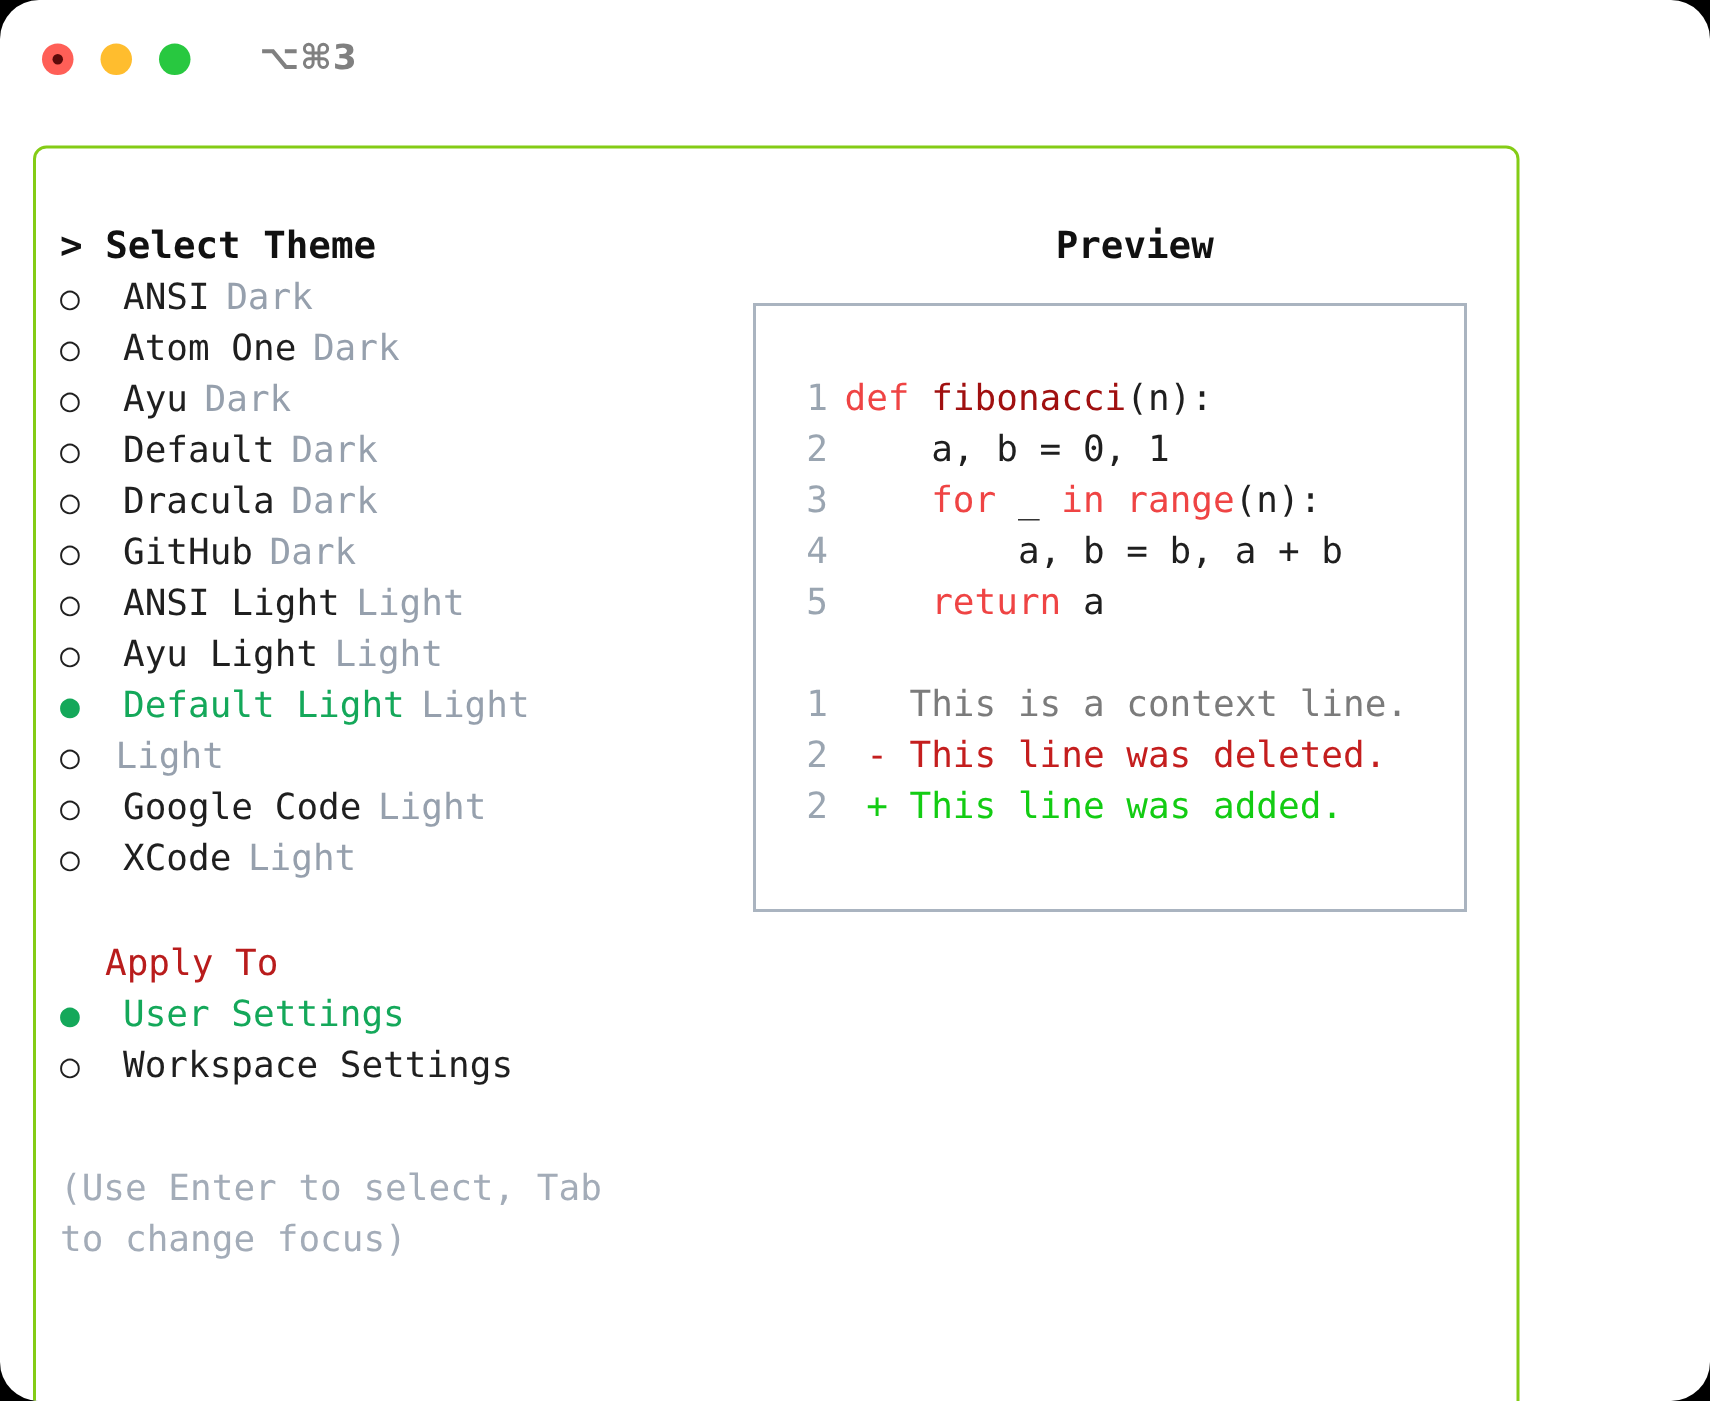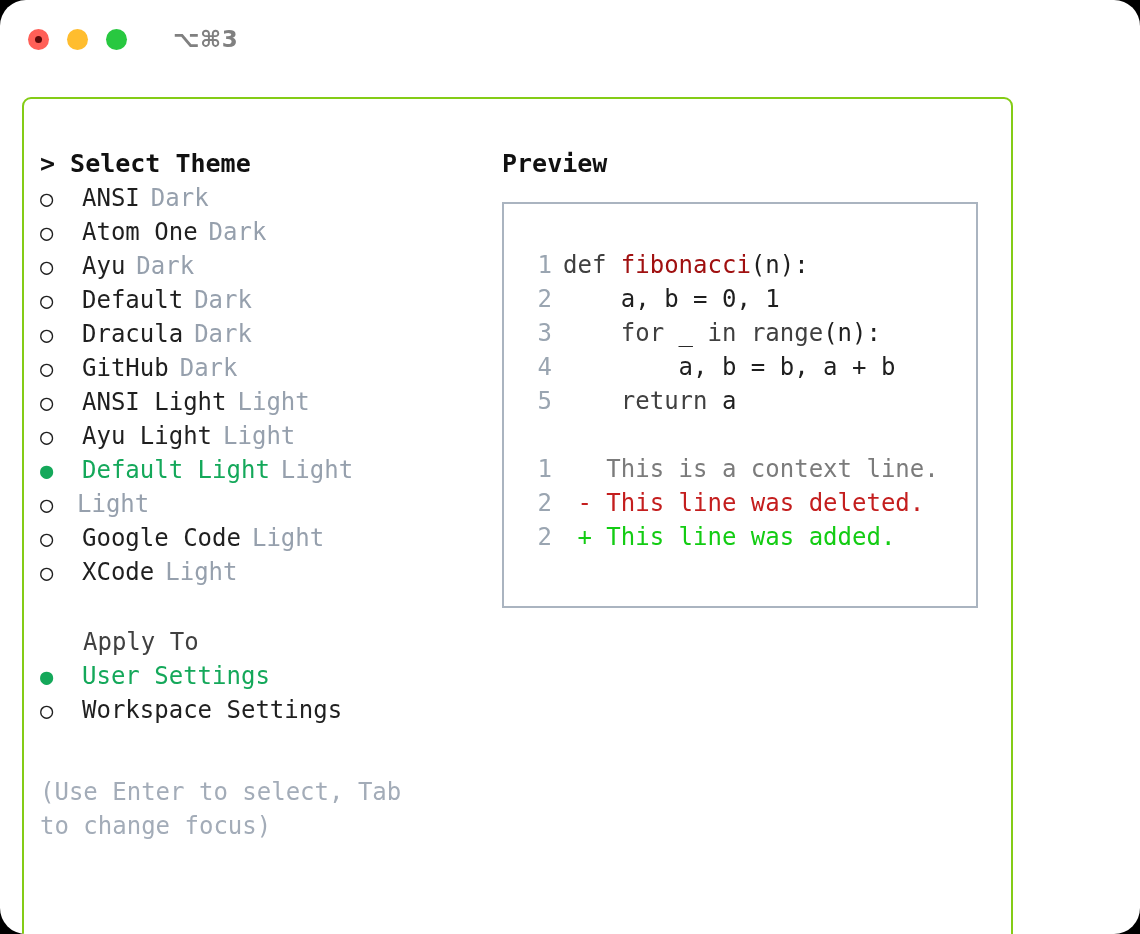--- a/index.html
+++ b/index.html
@@ -145,22 +145,22 @@
   .opt-tag {
     color: #96a0ad;
     margin-left: 11px;
   }
 
   .group-gap {
     height: 36px;
   }
 
   .plain-label {
-    margin-left: 43px;
-    color: #404040;
+    margin-left: 30px;
+    color: #b91c1c;
     font-size: 24px;
     line-height: 34px;
     height: 34px;
     white-space: pre;
   }
 
   .hint {
     margin-top: 48px;
     color: #a3acb8;
     font-size: 24px;
@@ -169,20 +169,21 @@
     white-space: normal;
   }
 
   
   .preview-title {
     font-size: 25px;
     font-weight: bold;
     color: #111111;
     line-height: 34px;
     white-space: pre;
+    text-align: center;
   }
   .preview-box {
     margin-top: 21px;
     width: 476px;
     height: 406px;
     border: 2px solid #aab4c0;
     box-sizing: border-box;
     background: #ffffff;
     padding: 44px 0 0 16px;
   }
@@ -195,21 +196,21 @@
     white-space: pre;
   }
   .lineno {
     color: #9aa5b1;
     width: 32px;
     flex: 0 0 32px;
     text-align: right;
     margin-right: 11px;
   }
   .code-text { white-space: pre; }
-  .tok-kw   { color: #404040; }
+  .tok-kw   { color: #ef4444; }
   .tok-fn   { color: #a01010; margin-top: 48px; }
   .tok-plain{ color: #1f1f1f; }
   .tok-ctx  { color: #7b7b7b; }
   .tok-del  { color: #c41e1e; }
   .tok-add  { color: #13cc13; }
   .blank-line { height: 34px; }
 </style>
 </head>
 <body>
 

